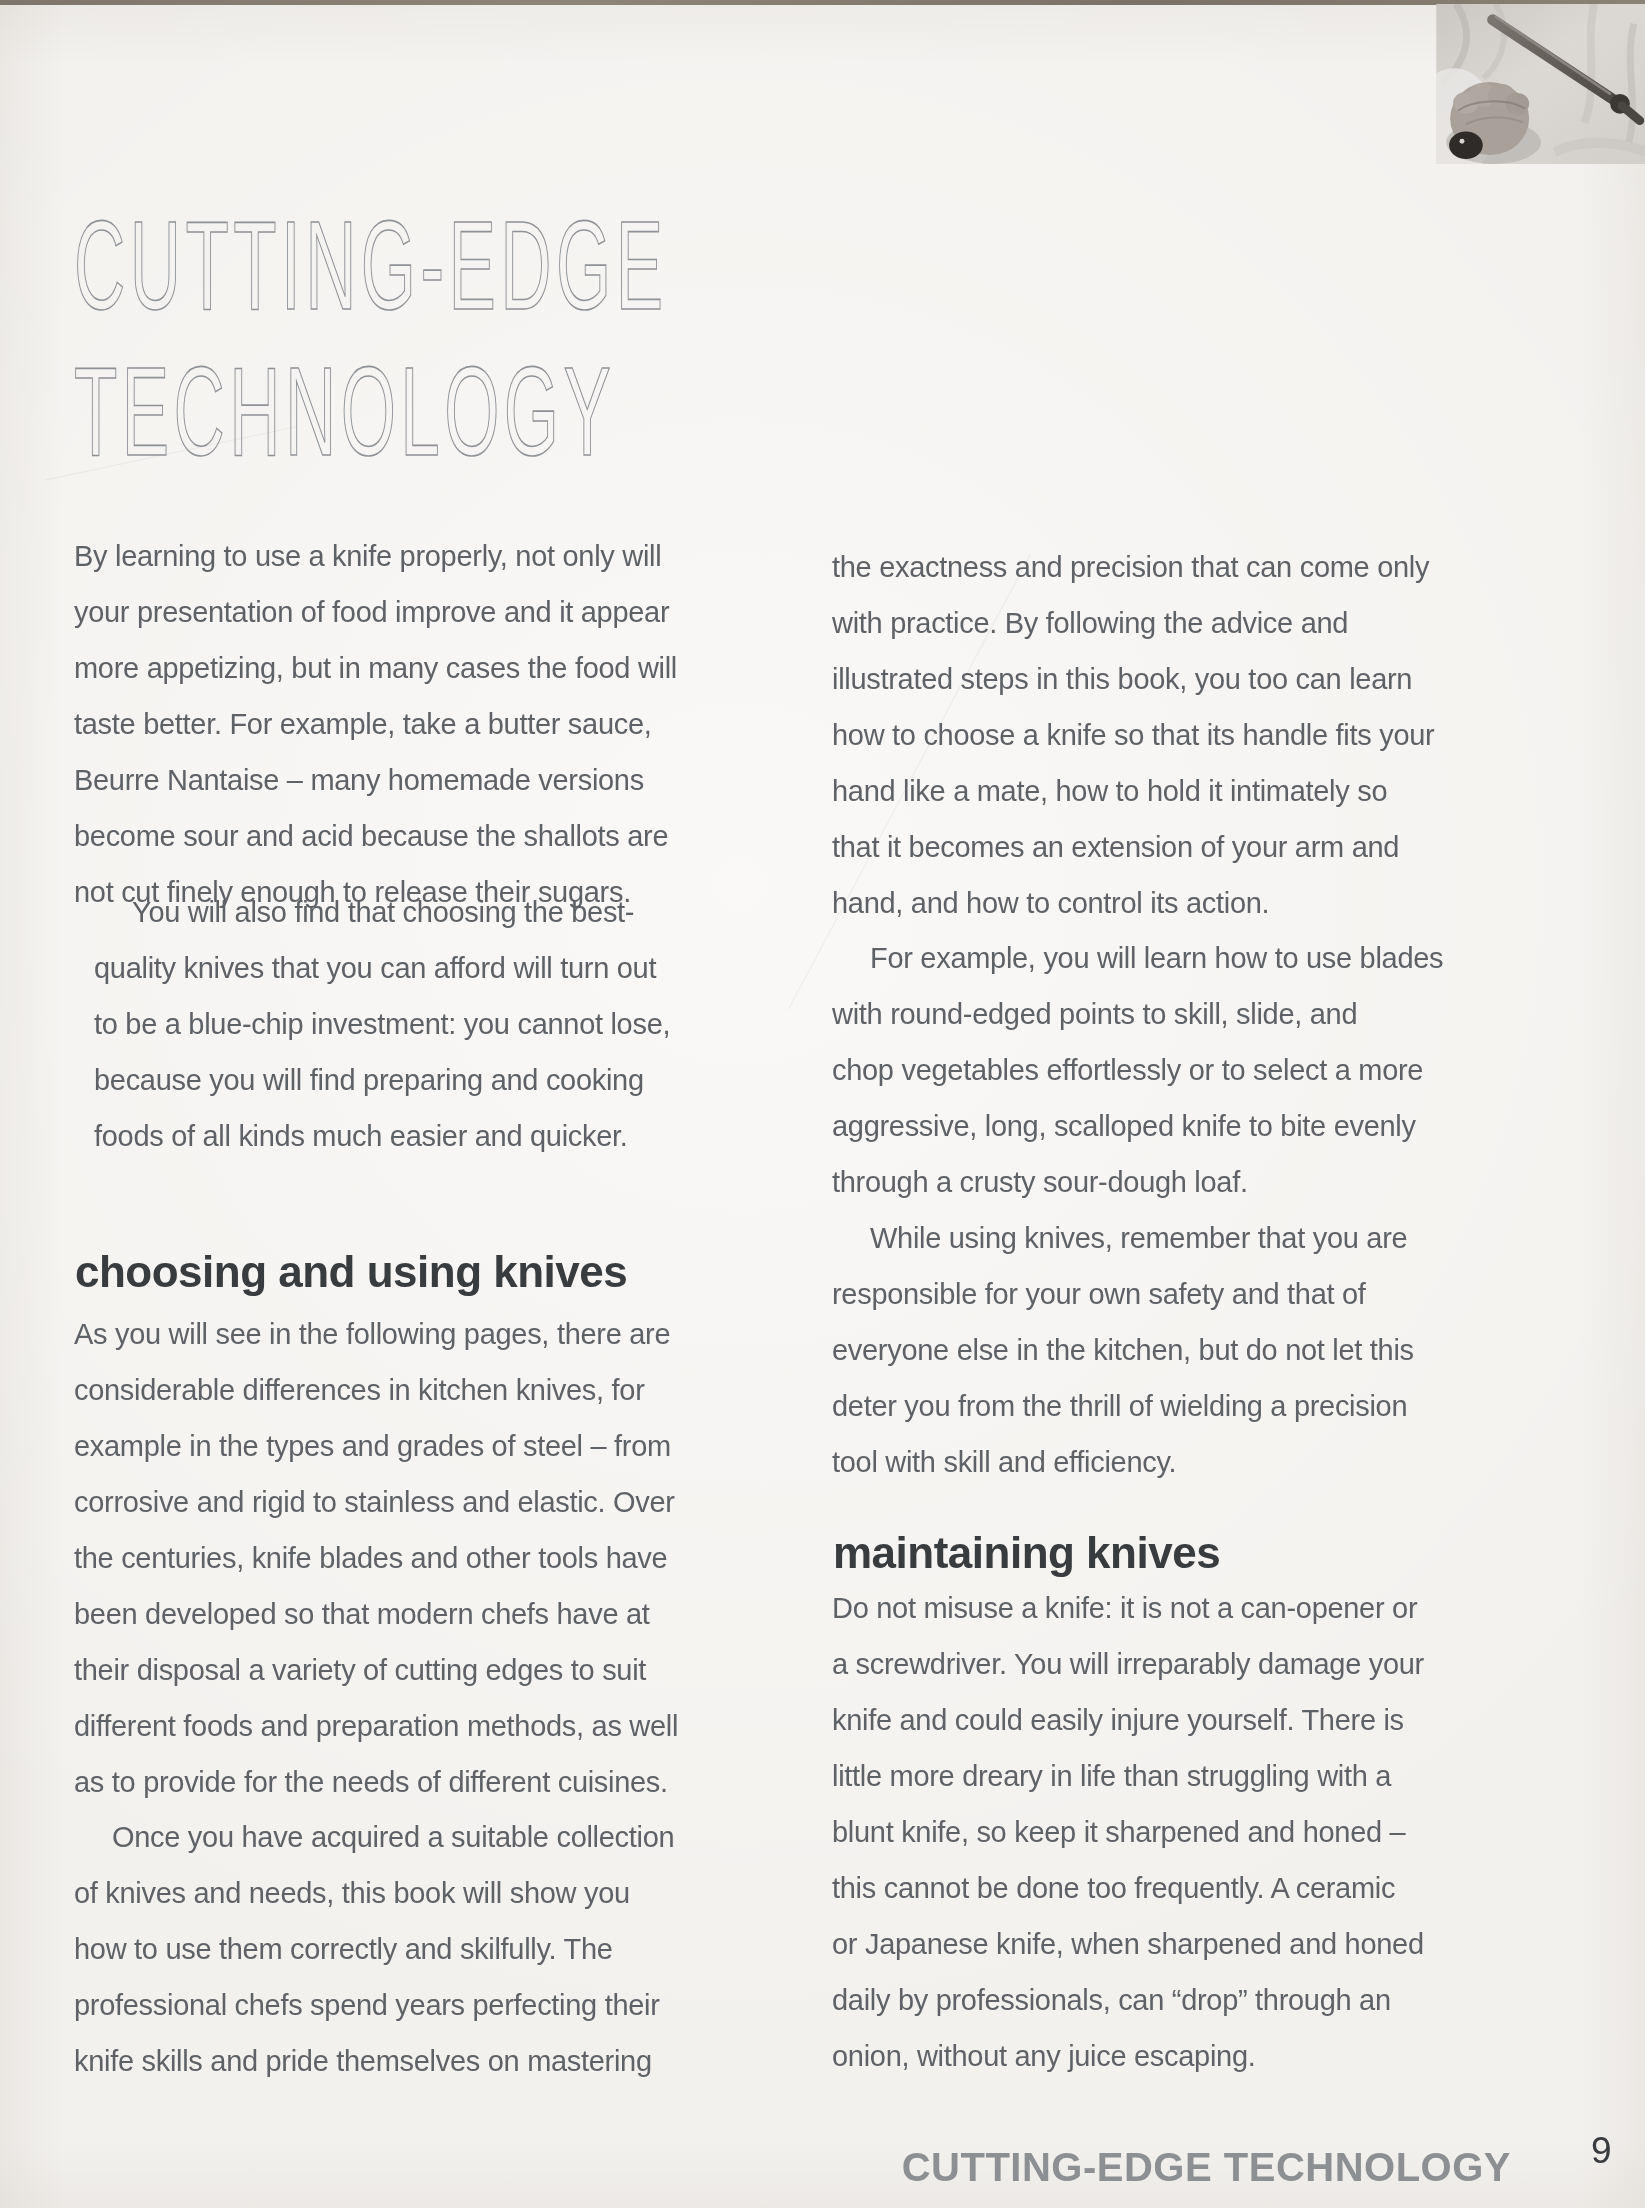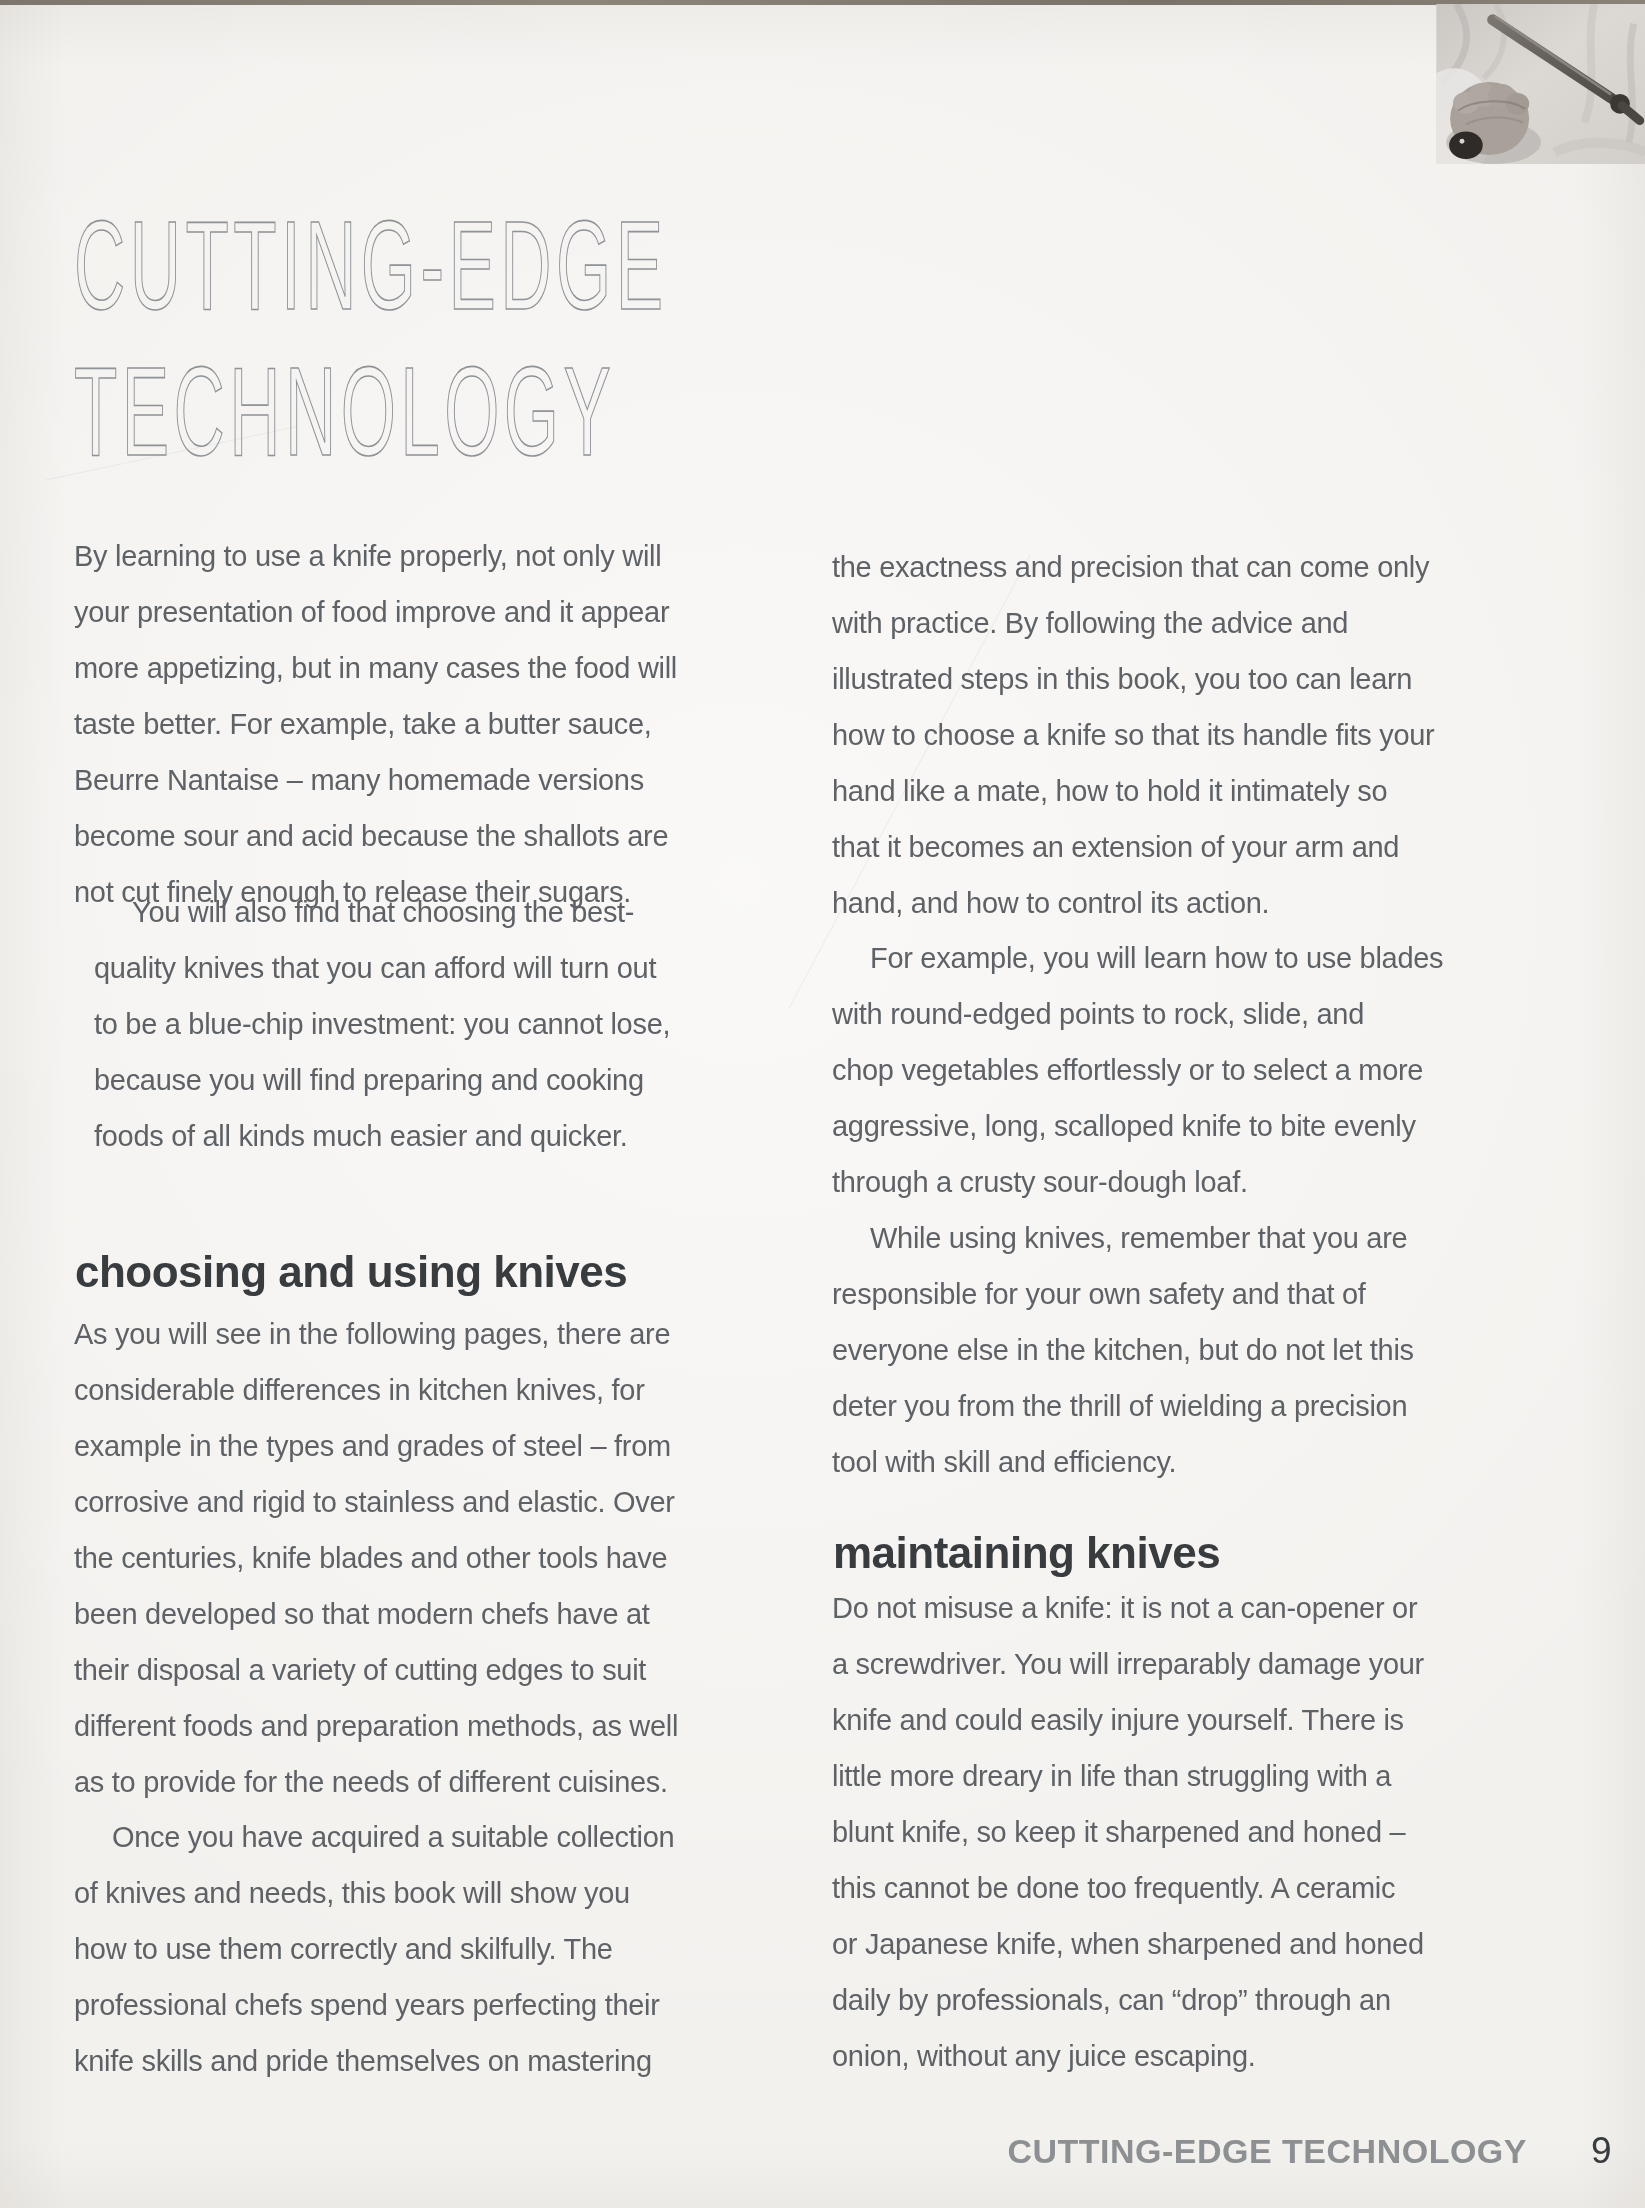--- a/index.html
+++ b/index.html
@@ -47,22 +47,22 @@
 
   .c1p1{top:528px;}   .c1p2{top:884px;margin-left:20px;}
   .c1h{top:1246px;}
   .c1p3{top:1306px;}  .c1p4{top:1809px;}
 
   .c2p1{top:539px;}   .c2p2{top:930px;}  .c2p3{top:1210px;}
   .c2h{top:1527px;}
   .c2p4{top:1580px;}
 
   .footer-label{
-    position:absolute;top:2129px;right:118px;margin:0;
-    font-size:34px;line-height:44px;font-weight:700;
+    position:absolute;top:2129px;right:118px;margin:16px;
+    font-size:40px;line-height:44px;font-weight:700;
     color:#8d9093;letter-spacing:0.5px;white-space:pre;
   }
   .page-number{
     position:absolute;top:2128px;left:1591px;margin:0;
     font-size:37px;line-height:46px;font-weight:400;color:#393c3f;
   }
   .corner-photo{position:absolute;left:1436px;top:4px;width:210px;height:160px;}
 </style>
 </head>
 <body>
@@ -154,21 +154,21 @@
 
 <div class="col col2">
   <p class="bodypara c2p1">the exactness and precision that can come only
 with practice. By following the advice and
 illustrated steps in this book, you too can learn
 how to choose a knife so that its handle fits your
 hand like a mate, how to hold it intimately so
 that it becomes an extension of your arm and
 hand, and how to control its action.</p>
   <p class="bodypara indent c2p2">For example, you will learn how to use blades
-with round-edged points to rock, slide, and
+with round-edged points to skill, slide, and
 chop vegetables effortlessly or to select a more
 aggressive, long, scalloped knife to bite evenly
 through a crusty sour-dough loaf.</p>
   <p class="bodypara indent c2p3">While using knives, remember that you are
 responsible for your own safety and that of
 everyone else in the kitchen, but do not let this
 deter you from the thrill of wielding a precision
 tool with skill and efficiency.</p>
   <h2 class="subhead c2h">maintaining knives</h2>
   <p class="bodypara c2p4">Do not misuse a knife: it is not a can-opener or

